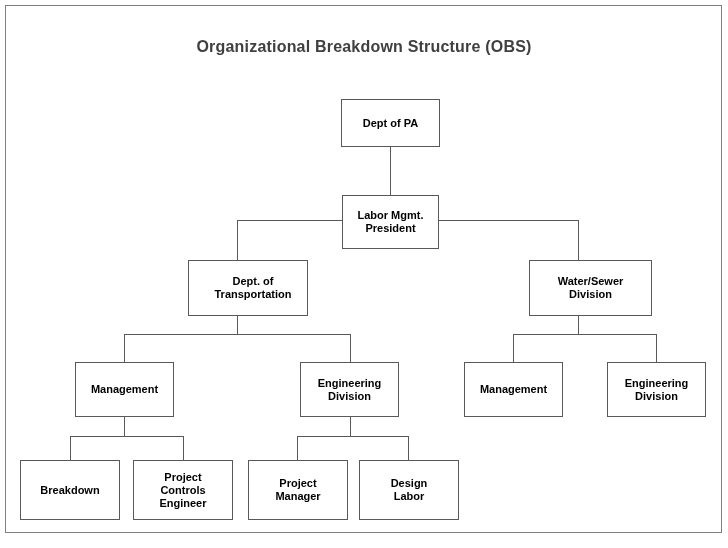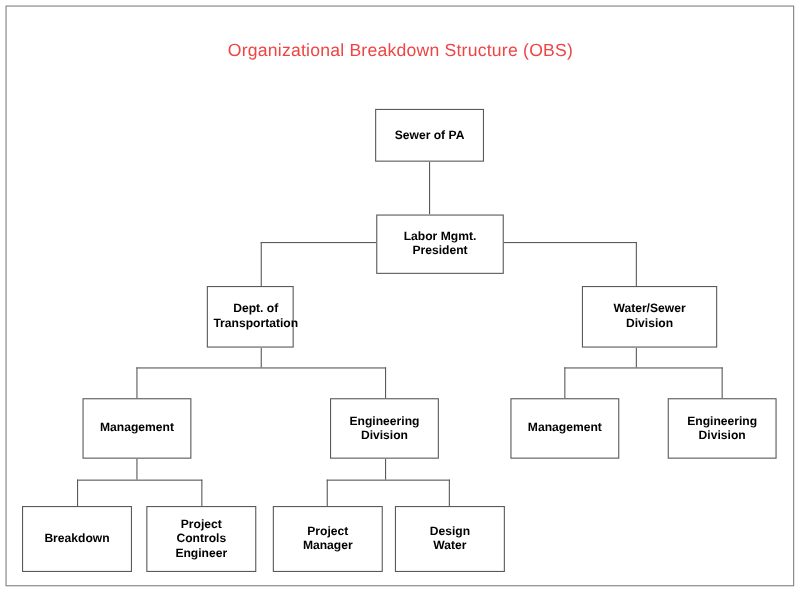--- a/index.html
+++ b/index.html
@@ -28,22 +28,22 @@
     box-sizing: border-box;
     background: #ffffff;
   }
   .chart-title {
     position: absolute;
     left: 0;
     top: 38px;
     width: 728px;
     text-align: center;
     font-size: 16px;
-    font-weight: normal;
-    color: #ef4444;
+    font-weight: bold;
+    color: #404040;
     letter-spacing: 0.2px;
   }
   .node {
     position: absolute;
     box-sizing: border-box;
     border: 1px solid #595959;
     background: #ffffff;
     color: #000000;
     font-size: 11px;
     font-weight: bold;
@@ -93,26 +93,26 @@
   <div class="conn conn-v" style="left:124px; top:417px; height:19px;"></div>
   <div class="conn conn-h" style="left:70px; top:436px; width:114px;"></div>
   <div class="conn conn-v" style="left:70px; top:436px; height:24px;"></div>
   <div class="conn conn-v" style="left:183px; top:436px; height:24px;"></div>
 
   <div class="conn conn-v" style="left:350px; top:417px; height:19px;"></div>
   <div class="conn conn-h" style="left:297px; top:436px; width:112px;"></div>
   <div class="conn conn-v" style="left:297px; top:436px; height:24px;"></div>
   <div class="conn conn-v" style="left:408px; top:436px; height:24px;"></div>
 
-  <div class="node" style="left:341px; top:99px; width:99px; height:48px;">Sewer of PA</div>
+  <div class="node" style="left:341px; top:99px; width:99px; height:48px;">Dept of PA</div>
 
-  <div class="node" style="left:342px; top:195px; width:116px; height:54px;">Labor Mgmt.
+  <div class="node" style="left:342px; top:195px; width:97px; height:54px;">Labor Mgmt.
 President</div>
 
-  <div class="node" style="left:188px; top:260px; width:79px; height:56px;padding-left:10px;">Dept. of
+  <div class="node" style="left:188px; top:260px; width:120px; height:56px;padding-left:10px;">Dept. of
 Transportation</div>
 
   <div class="node" style="left:529px; top:260px; width:123px; height:56px;">Water/Sewer
 Division</div>
 
   <div class="node" style="left:75px; top:362px; width:99px; height:55px;">Management</div>
 
   <div class="node" style="left:300px; top:362px; width:99px; height:55px;">Engineering
 Division</div>
 
@@ -124,15 +124,15 @@
   <div class="node" style="left:20px; top:460px; width:100px; height:60px;">Breakdown</div>
 
   <div class="node" style="left:133px; top:460px; width:100px; height:60px;">Project
 Controls
 Engineer</div>
 
   <div class="node" style="left:248px; top:460px; width:100px; height:60px;">Project
 Manager</div>
 
   <div class="node" style="left:359px; top:460px; width:100px; height:60px;">Design
-Water</div>
+Labor</div>
 
 </div>
 
 </body></html>

